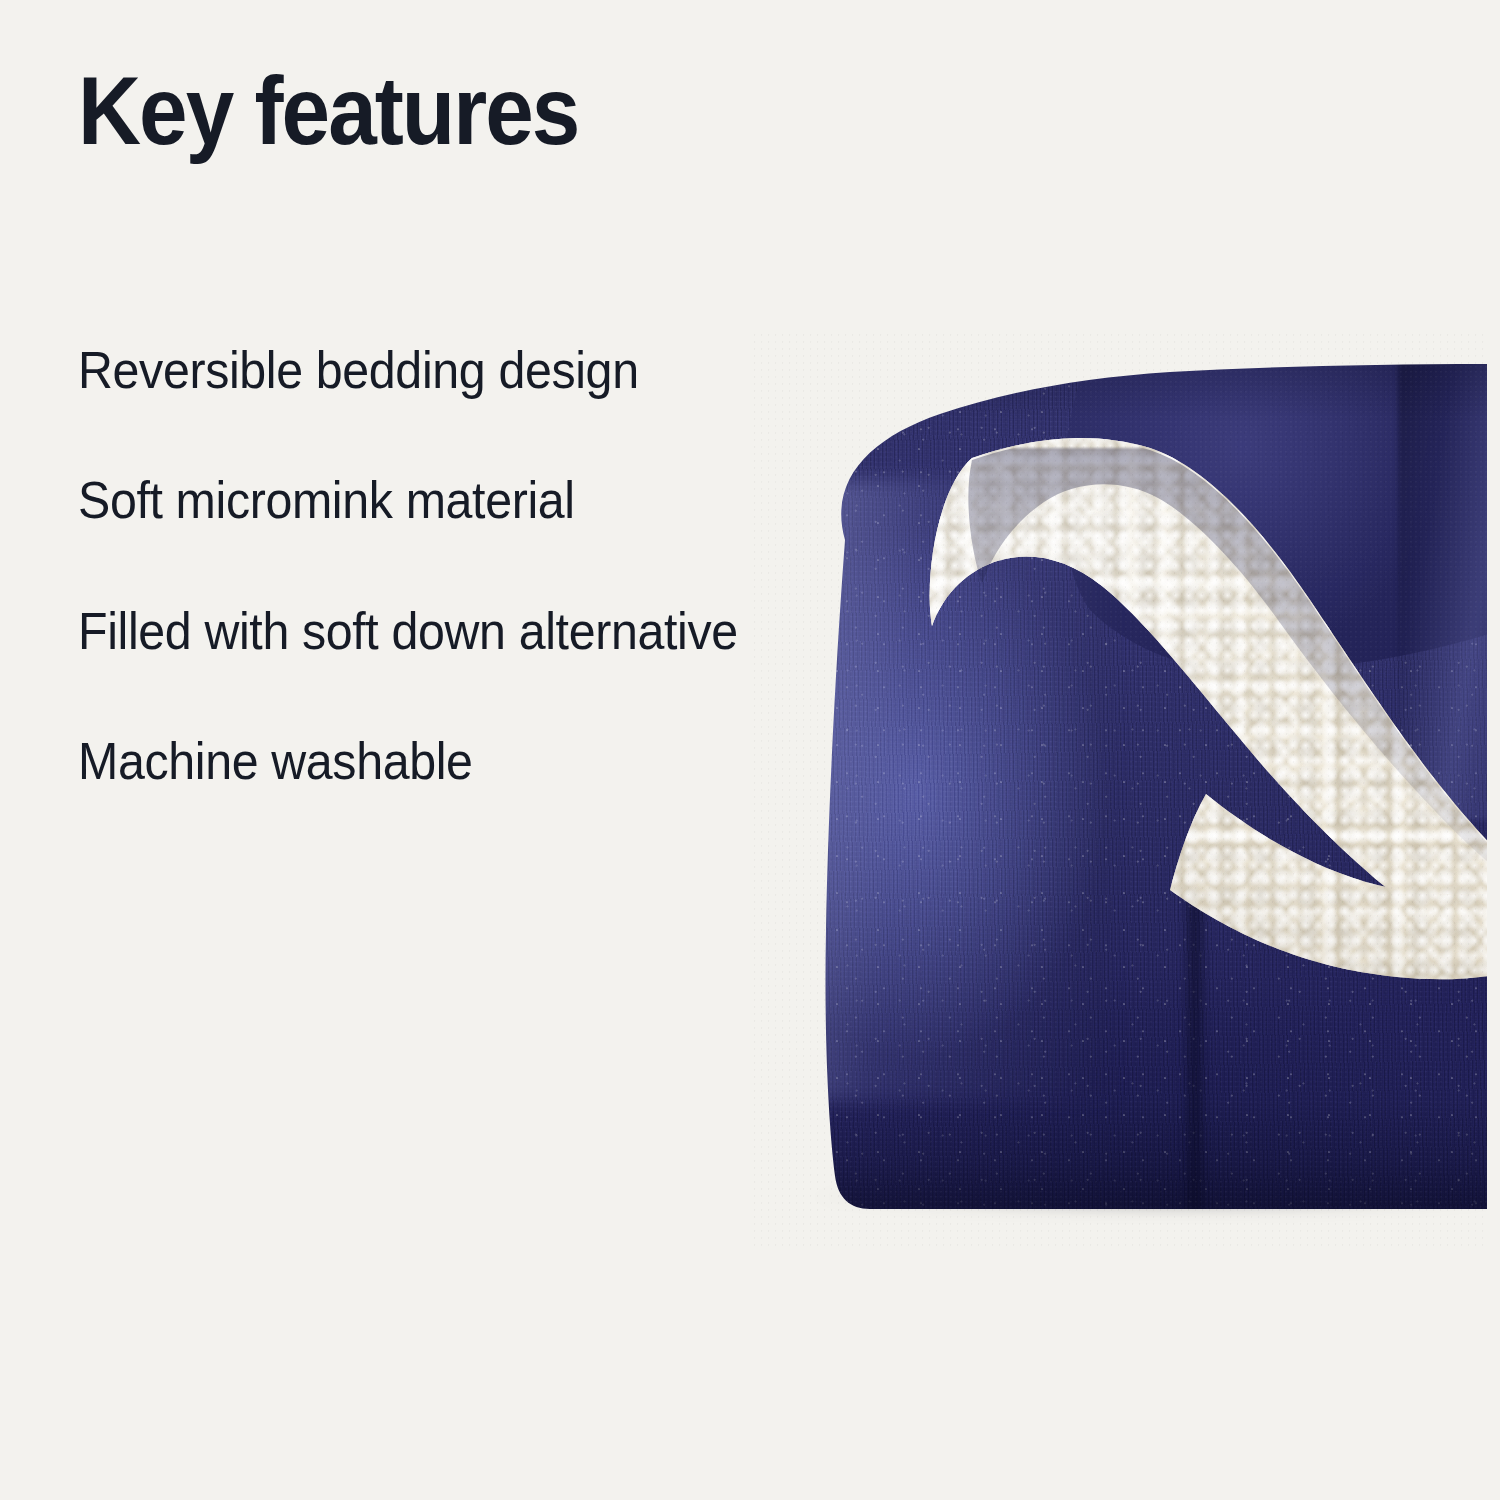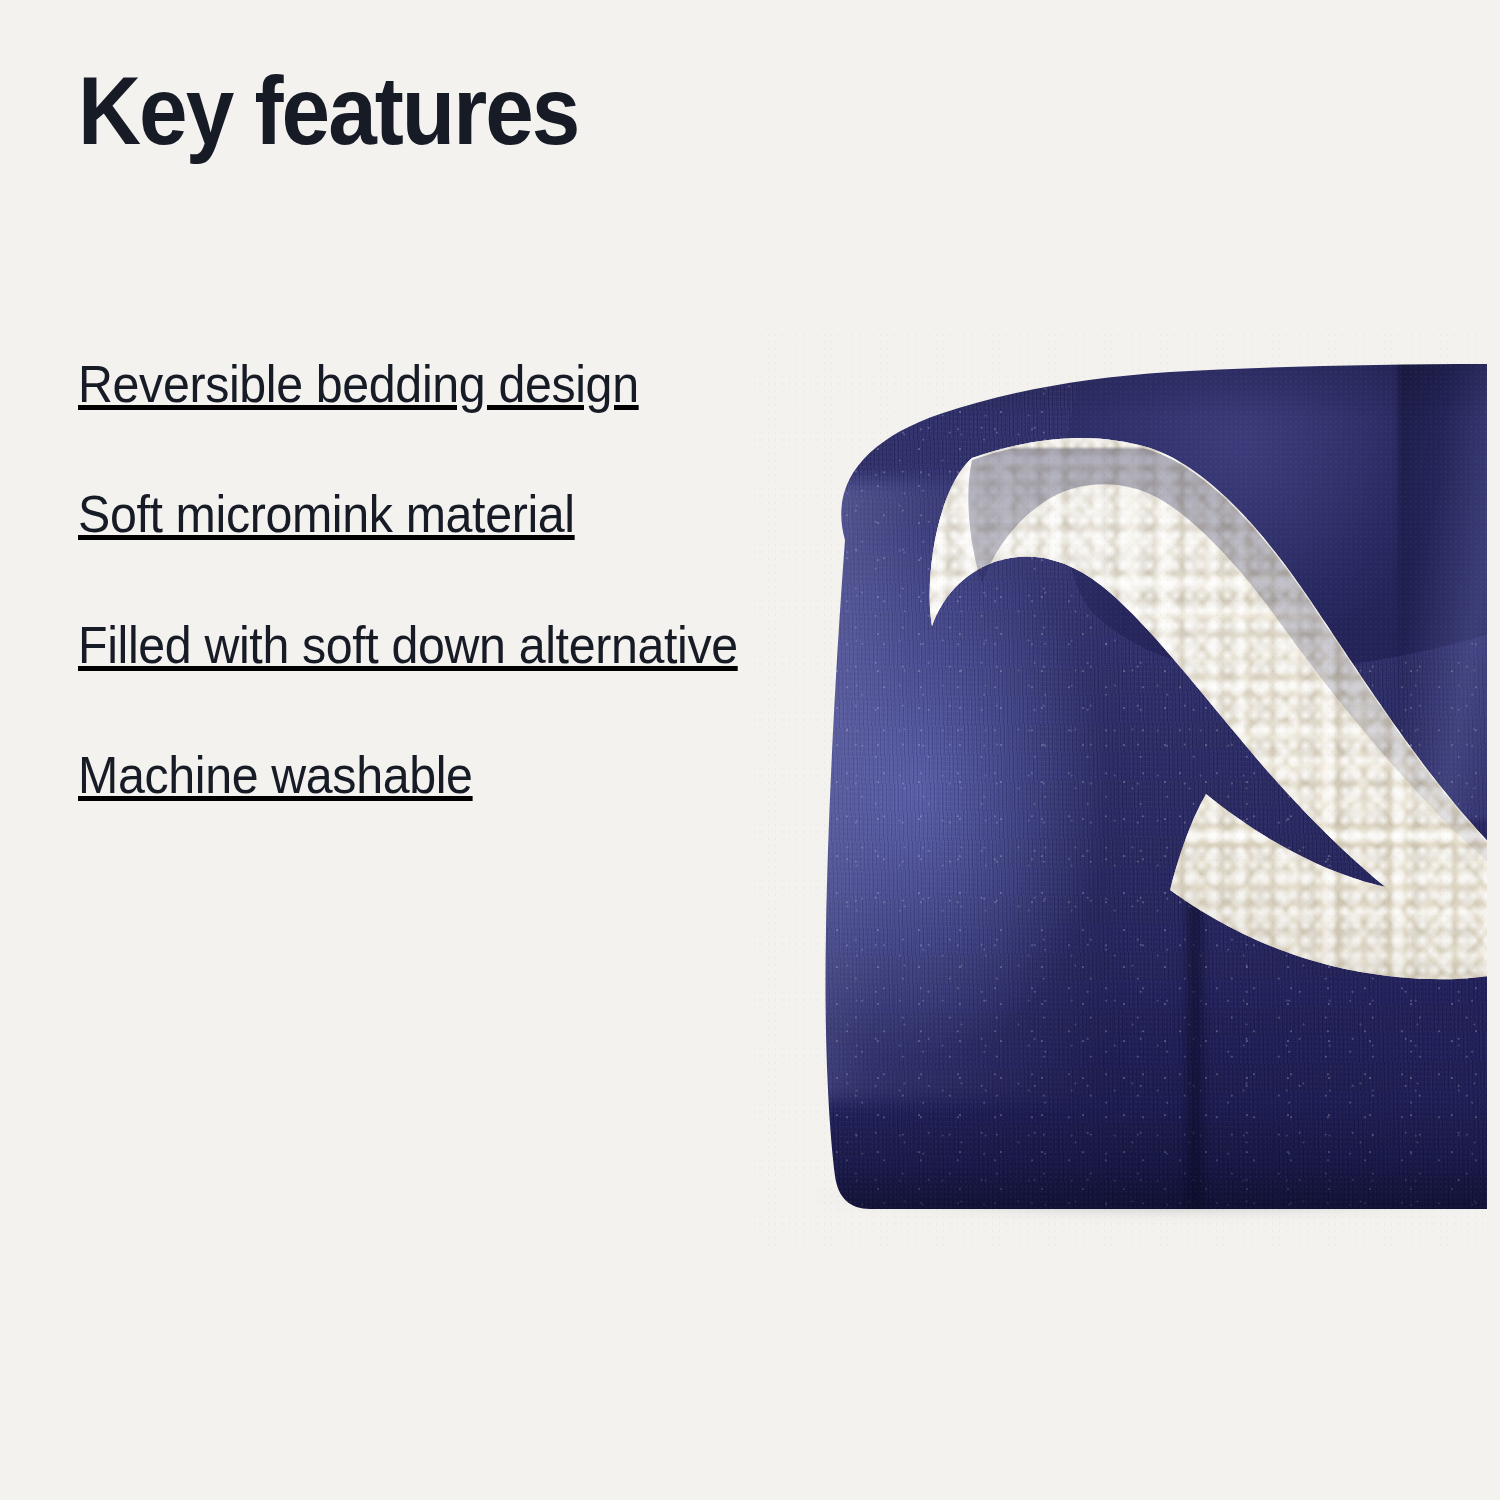--- a/index.html
+++ b/index.html
@@ -17,21 +17,21 @@
   .headline{
     position:absolute;left:0;top:62px;
     font-size:97px;line-height:1.0;
     font-weight:800;
     letter-spacing:-2.2px;
     color:#161B26;
     transform:scaleX(0.90);transform-origin:left top;
     white-space:nowrap;
   }
 
-  .feature-list{position:absolute;left:0;top:354px;width:720px;text-decoration:underline;}
+  .feature-list{position:absolute;left:0;top:340px;width:720px;}
   .feature-item{
     font-size:52px;line-height:1.16;
     font-weight:400;
     color:#161B26;
     letter-spacing:-0.4px;
     transform:scaleX(0.93);transform-origin:left top;
     margin-bottom:70px;
   }
   .feature-item:last-child{margin-bottom:0;}
 

